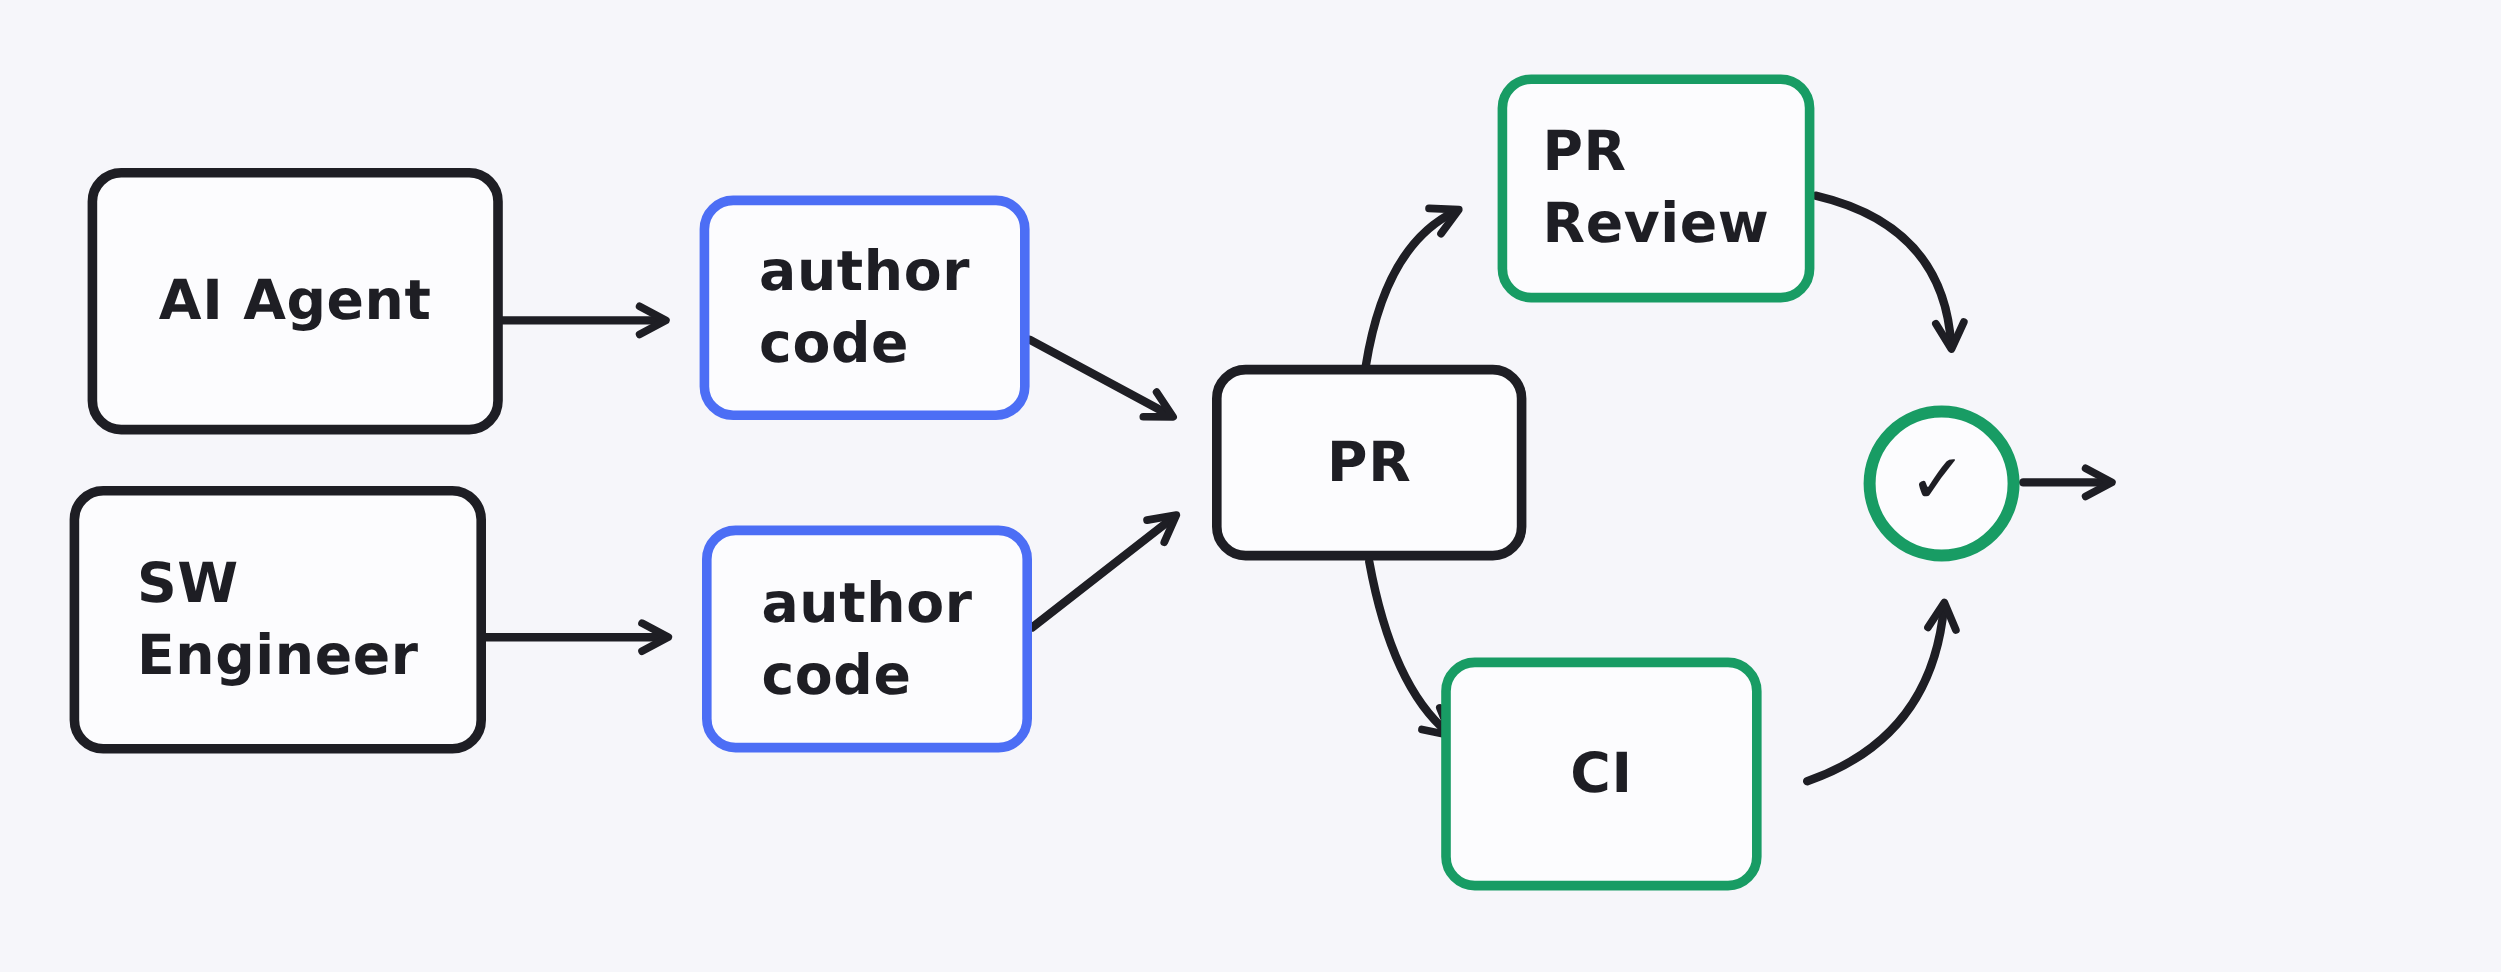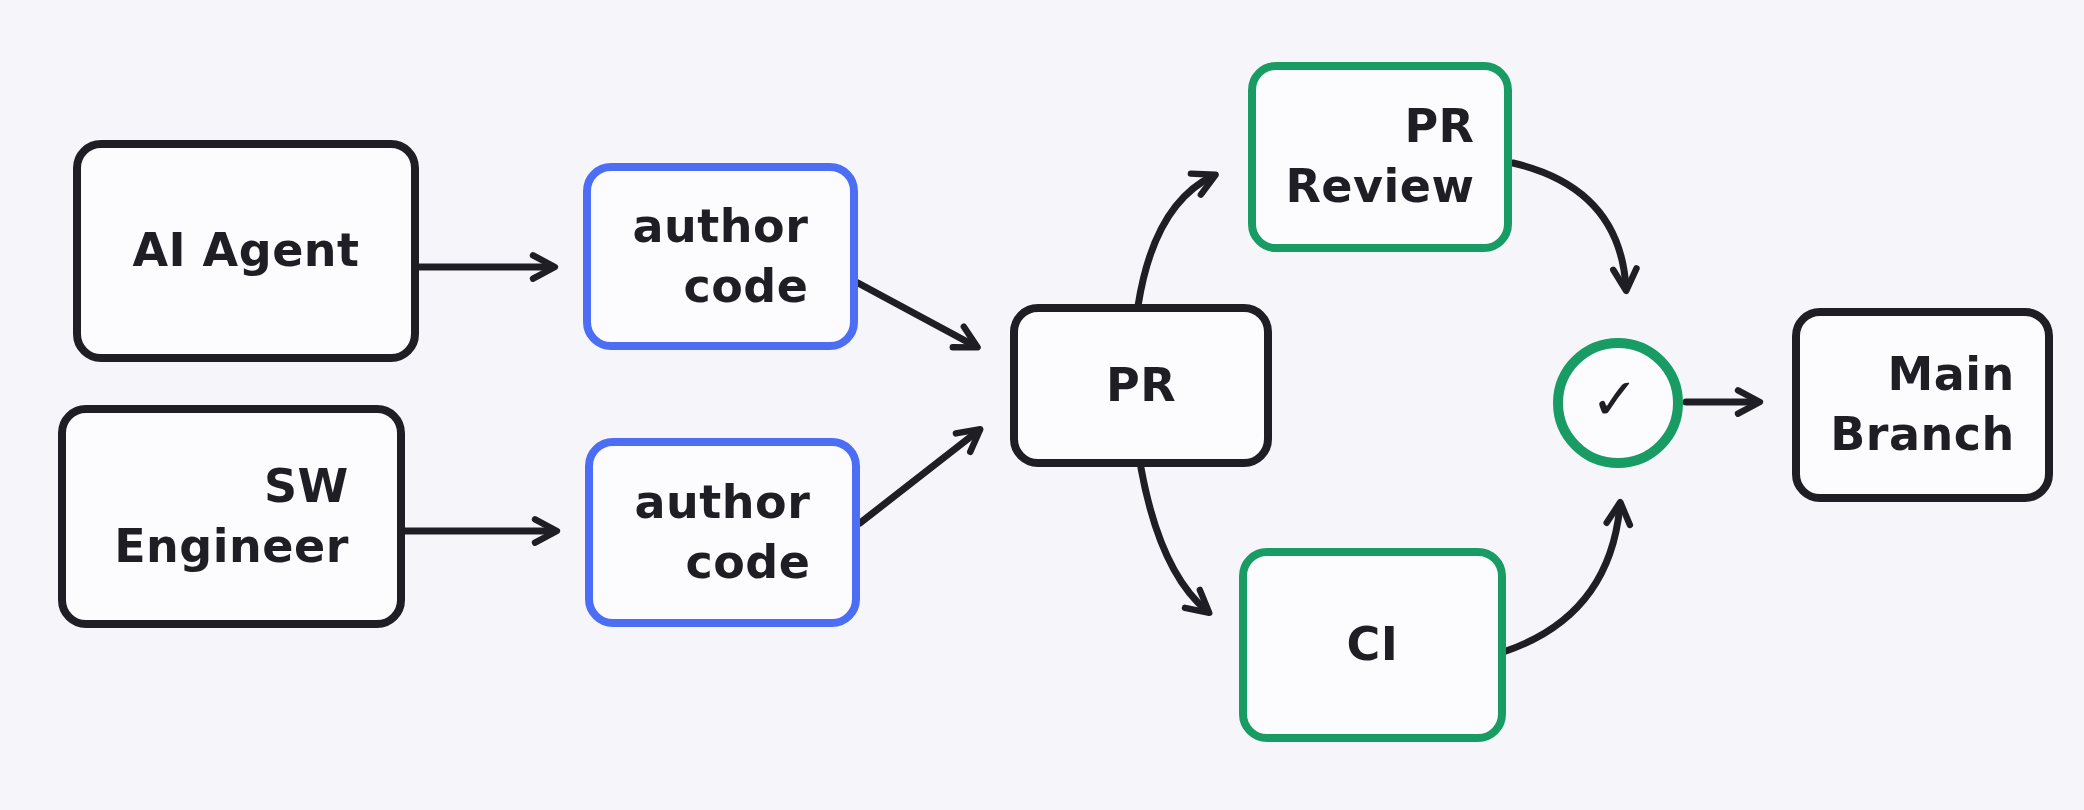--- a/index.html
+++ b/index.html
@@ -20,21 +20,21 @@
   }
   .arrows{position:absolute;left:0;top:0;width:100%;height:100%;}
   .node{
     position:absolute;
     display:flex;align-items:center;justify-content:center;
     background:var(--box-fill);
     border:8px solid var(--ink);
     border-radius:28px;
     color:var(--ink);
     font-size:46px;font-weight:700;letter-spacing:0.5px;
-    text-align:right;
+    text-align:left;
   }
   .node .label{white-space:pre-line;line-height:1.3;}
   .node.blue{border-color:var(--accent-blue);}
   .node.green{border-color:var(--accent-green);}
   .node.circle{
     border-radius:50%;
     border-width:10px;
     border-color:var(--accent-green);
   }
   .node.circle .label{
@@ -87,26 +87,22 @@
 
   <div class="node" style="left:1010px;top:304px;width:262px;height:163px;">
     <span class="label">PR</span>
   </div>
 
   <div class="node green" style="left:1248px;top:62px;width:264px;height:190px;">
     <span class="label">PR
 Review</span>
   </div>
 
-  <div class="node green" style="left:1239px;top:548px;width:267px;height:194px;">
+  <div class="node green" style="left:1201px;top:548px;width:267px;height:194px;">
     <span class="label">CI</span>
   </div>
 
   <div class="node circle" style="left:1553px;top:338px;width:130px;height:130px;">
     <span class="label">✓</span>
   </div>
 
-  <div class="node" style="left:1792px;top:308px;width:261px;height:194px;">
-    <span class="label">Main
-Branch</span>
-  </div>
 
 </div>
 
 </body></html>

